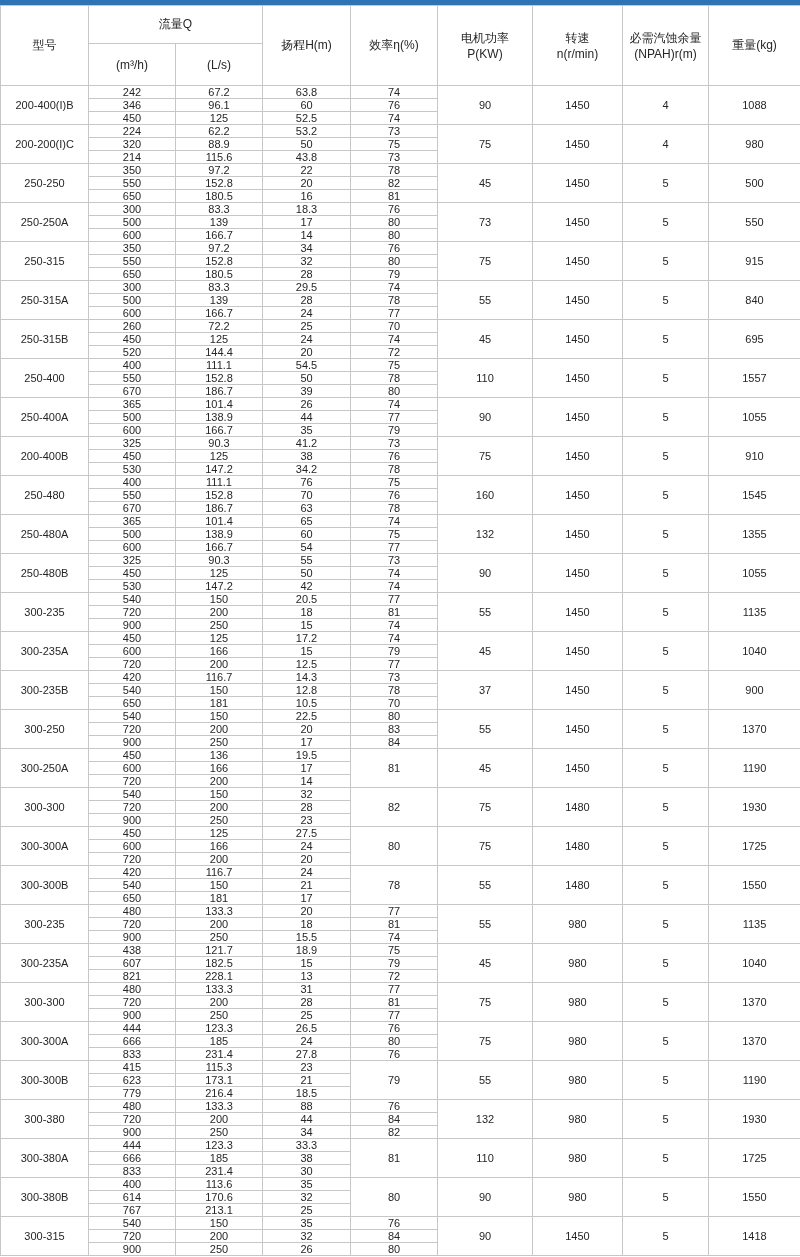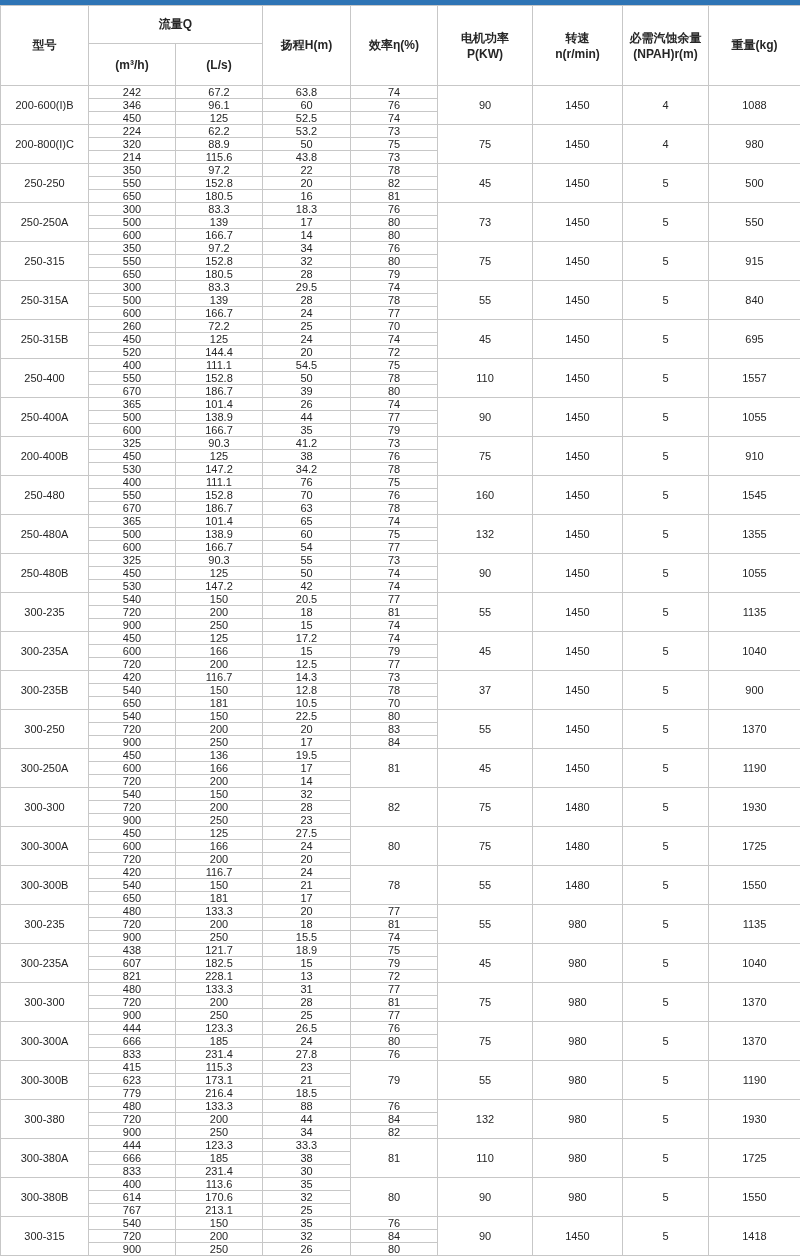--- a/index.html
+++ b/index.html
@@ -28,21 +28,21 @@
   table.spec-table th,
   table.spec-table td {
     border: 1px solid #c7c7c7;
     text-align: center;
     vertical-align: middle;
     color: #262626;
     overflow: hidden;
     white-space: nowrap;
   }
   table.spec-table thead th {
-    font-weight: bold;
+    font-weight: normal;
     font-size: 12px;
     background: #ffffff;
     padding: 0;
   }
   thead tr.h-row1 th { height: 38px; }
   thead tr.h-row2 th { height: 42px; }
   table.spec-table tbody td {
     font-size: 11px;
     height: 12px;
     line-height: 12px;
@@ -88,21 +88,21 @@
         </th>
         <th rowspan="2">重量(kg)</th>
       </tr>
       <tr class="h-row2">
         <th>(m³/h)</th>
         <th>(L/s)</th>
       </tr>
     </thead>
     <tbody>
         <tr>
-          <td rowspan="3">200-600(I)B</td>
+          <td rowspan="3">200-400(I)B</td>
           <td>242</td>
           <td>67.2</td>
           <td>63.8</td>
           <td>74</td>
           <td rowspan="3">90</td>
           <td rowspan="3">1450</td>
           <td rowspan="3">4</td>
           <td rowspan="3">1088</td>
         </tr>
         <tr>
@@ -111,21 +111,21 @@
           <td>60</td>
           <td>76</td>
         </tr>
         <tr>
           <td>450</td>
           <td>125</td>
           <td>52.5</td>
           <td>74</td>
         </tr>
         <tr>
-          <td rowspan="3">200-800(I)C</td>
+          <td rowspan="3">200-200(I)C</td>
           <td>224</td>
           <td>62.2</td>
           <td>53.2</td>
           <td>73</td>
           <td rowspan="3">75</td>
           <td rowspan="3">1450</td>
           <td rowspan="3">4</td>
           <td rowspan="3">980</td>
         </tr>
         <tr>

